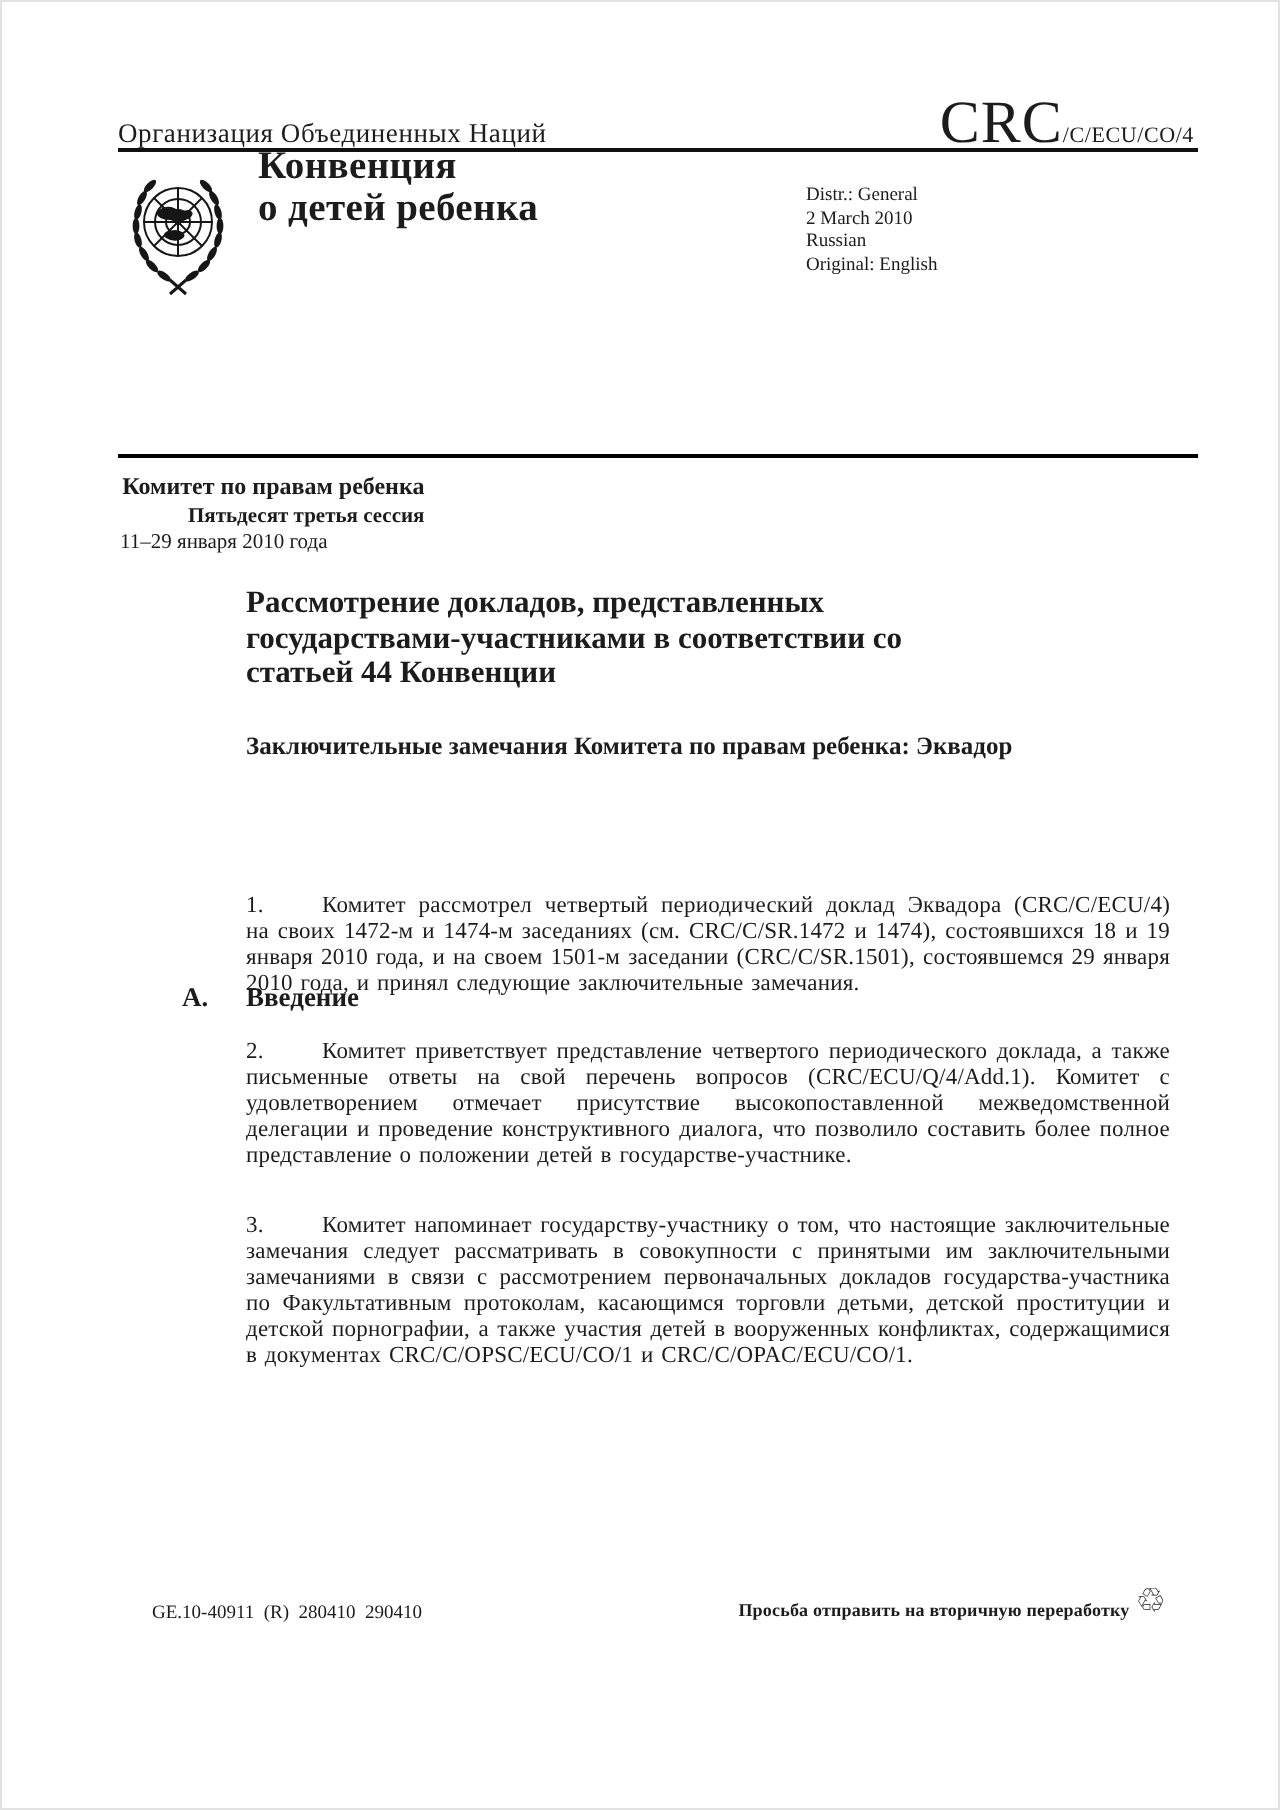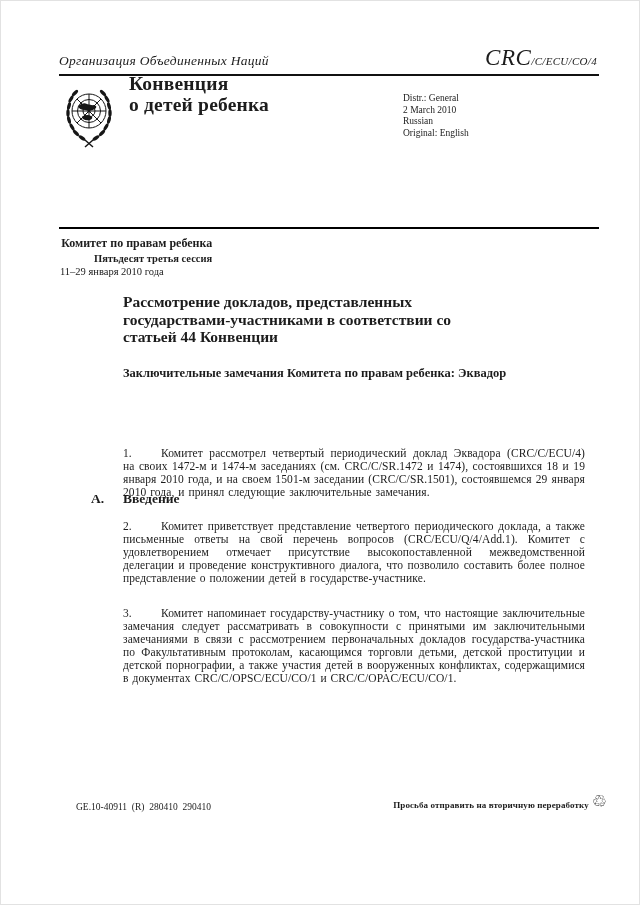--- a/index.html
+++ b/index.html
@@ -22,29 +22,28 @@
   }
   
   .masthead-row {
     position: absolute;
     left: 58px;
     right: 42px;
     top: 44px;
     display: flex;
     justify-content: space-between;
     align-items: baseline;
-    font-style: italic;
   }
   .org-name {
     font-size: 13.5px;
     letter-spacing: 0.3px;
   }
   .doc-symbol { white-space: nowrap; }
   .sym-main {
-    font-size: 23px;
+    font-size: 30px;
     letter-spacing: 0.5px;
   }
   .sym-suffix {
     font-size: 11px;
     letter-spacing: 0.3px;
   }
   .rule-thin {
     position: absolute;
     left: 58px;
     width: 540px;
@@ -143,21 +142,21 @@
   
   .footer-left {
     position: absolute;
     left: 75px;
     top: 801px;
     font-size: 9.5px;
     white-space: pre;
   }
   .footer-right {
     position: absolute;
-    right: 32px;
+    right: 56px;
     top: 795px;
     display: flex;
     align-items: center;
     gap: 3px;
   }
   .recycle-note {
     font-size: 9px;
     font-weight: bold;
     letter-spacing: 0.1px;
   }

